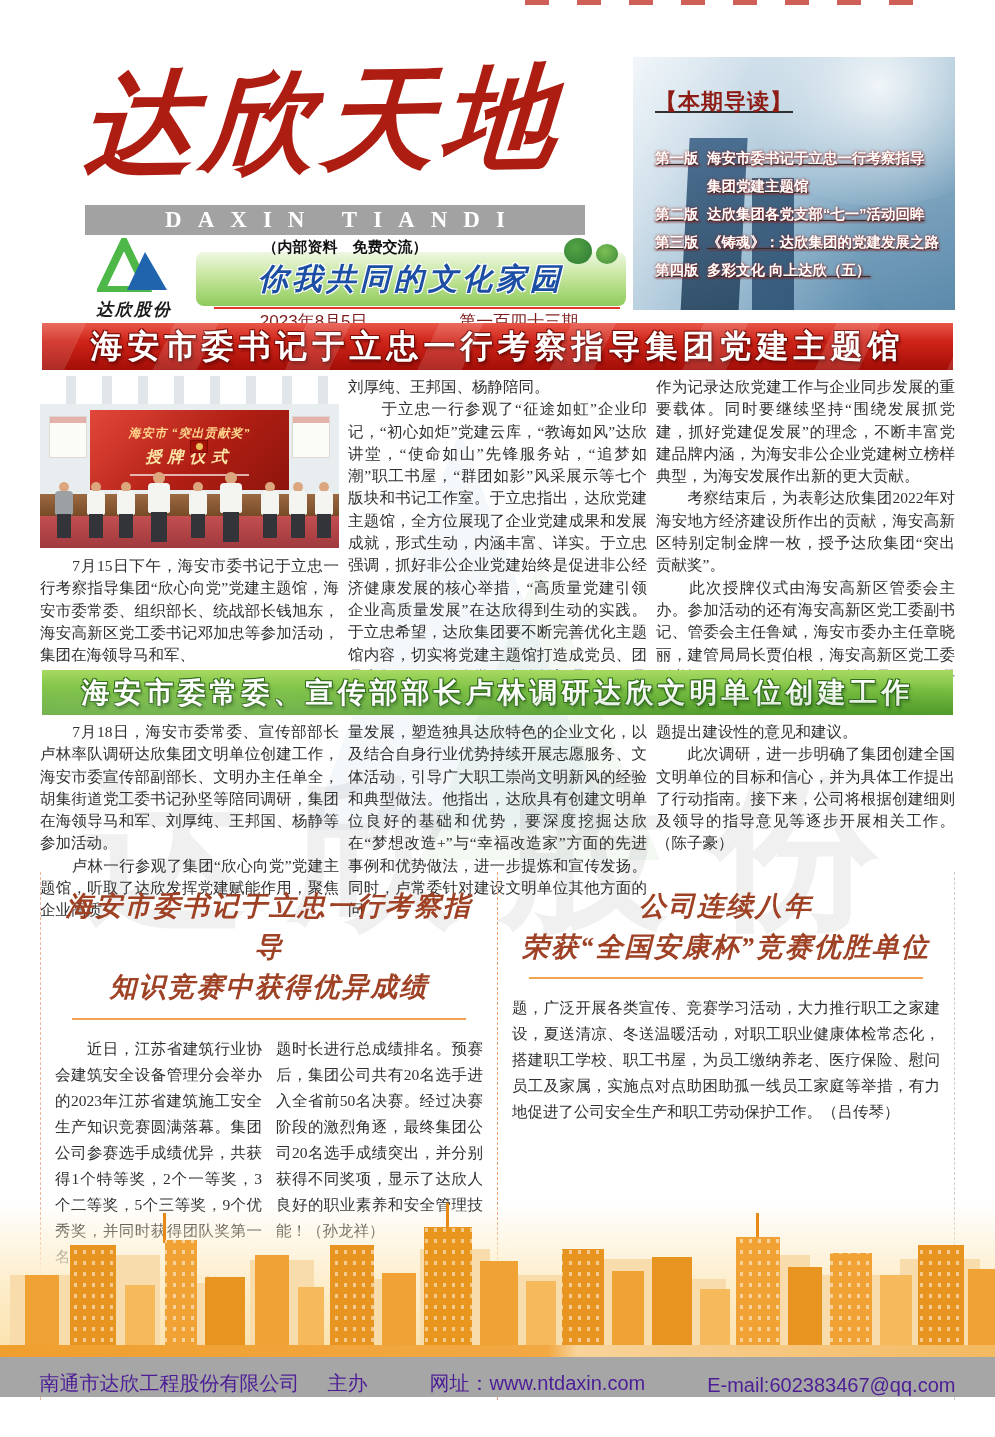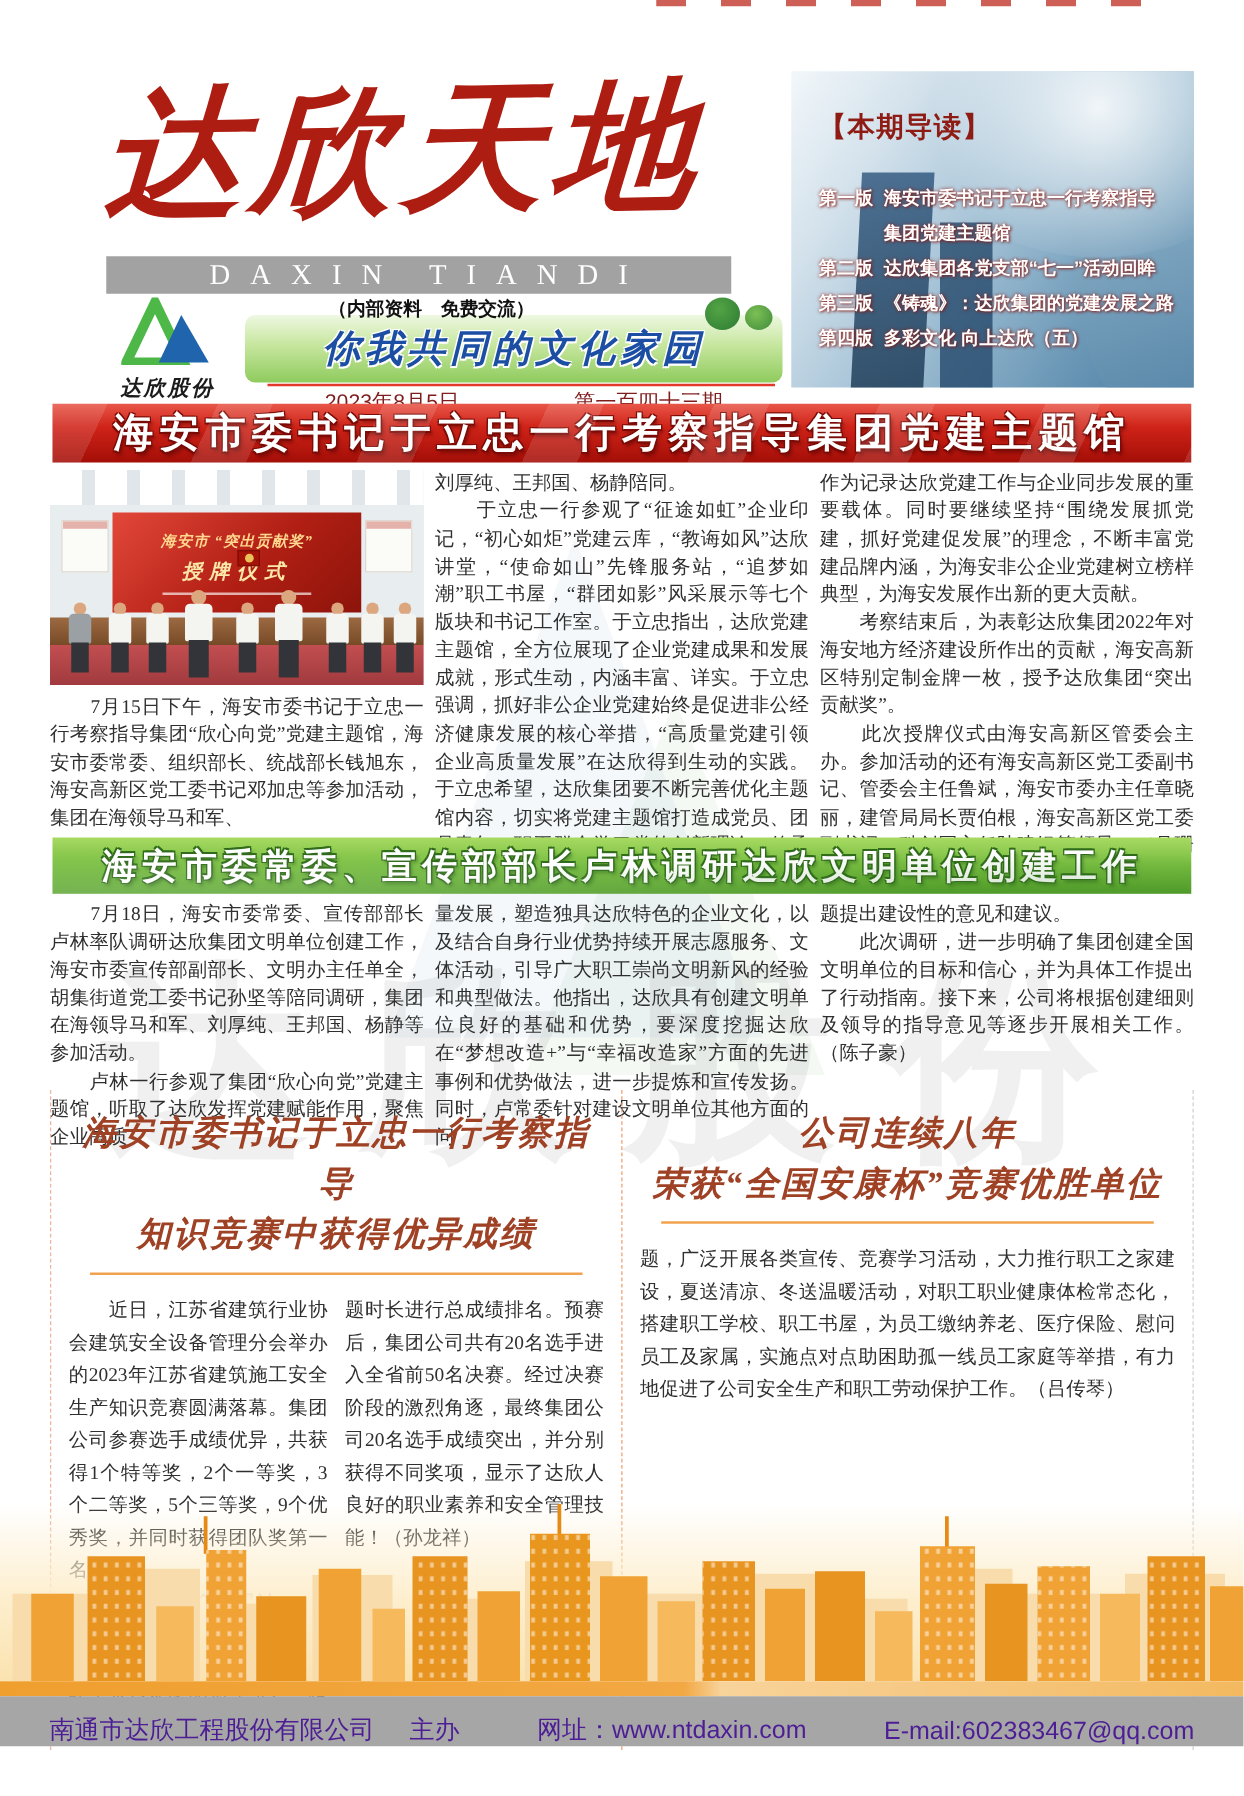--- a/index.html
+++ b/index.html
@@ -20,40 +20,40 @@
   .wm-text{position:absolute;left:80px;top:768px;width:860px;z-index:0;font-size:168px;line-height:1;
     letter-spacing:42px;font-weight:bold;color:#8f8f8f;opacity:.13;white-space:nowrap;}
 
   
   .mast-title{position:absolute;left:58px;top:46px;width:530px;height:150px;z-index:1;
     display:flex;align-items:center;justify-content:center;
     font-size:112px;font-weight:900;font-style:italic;color:#ad1d12;letter-spacing:8px;line-height:1;
     transform:rotate(-1deg) skewX(-4deg);}
   .mast-sub{position:absolute;left:85px;top:205px;width:500px;height:30px;z-index:1;background:#a2a2a2;
     display:flex;align-items:center;justify-content:center;color:#fff;
-    font-family:"Liberation Serif",serif;font-size:23px;font-weight:normal;letter-spacing:16px;text-indent:16px;}
+    font-family:"Liberation Serif",serif;font-size:23px;font-weight:bold;letter-spacing:16px;text-indent:16px;}
   .mast-note{position:absolute;left:195px;top:238px;width:300px;z-index:2;text-align:center;
     font-family:"Liberation Sans",sans-serif;font-size:15px;font-weight:bold;color:#111;}
   .logo{position:absolute;left:84px;top:238px;width:100px;z-index:1;text-align:center;}
   .logo-label{margin-top:2px;font-size:17px;font-weight:bold;font-style:italic;letter-spacing:2px;color:#1b1b1b;}
   .slogan-band{position:absolute;left:196px;top:252px;width:430px;height:54px;z-index:1;border-radius:8px;
     background:linear-gradient(180deg,#eef8e2 0%,#c6e69e 45%,#8fcb5d 100%);
     display:flex;align-items:center;justify-content:center;}
   .slogan-text{font-size:30px;font-weight:bold;font-style:italic;color:#1c4fa4;letter-spacing:4px;
     text-shadow:1px 1px 0 #fff,-1px -1px 0 #fff,1px -1px 0 #fff,-1px 1px 0 #fff;white-space:nowrap;}
   .tree{position:absolute;border-radius:50%;}
   .tree1{right:34px;top:-14px;width:28px;height:26px;background:radial-gradient(circle at 40% 35%,#53a445,#2d7a33);}
   .tree2{right:8px;top:-8px;width:22px;height:20px;background:radial-gradient(circle at 40% 35%,#7cbf55,#3f8b3a);}
   .slogan-underline{position:absolute;left:214px;top:307px;width:406px;height:2px;background:#e3372b;z-index:1;}
   .date-row{position:absolute;left:214px;top:310px;width:410px;z-index:1;display:flex;justify-content:space-around;
     font-family:"Liberation Sans",sans-serif;font-size:17px;font-weight:normal;color:#7f1d1d;}
 
   
   .index-box{position:absolute;left:633px;top:57px;width:322px;height:253px;z-index:1;overflow:hidden;
-    background:linear-gradient(125deg,#f2f7fa 0%,#d4e2ec 22%,#a4c2d6 48%,#6e9ab8 75%,#47799f 100%);}
+    background:linear-gradient(125deg,#f2f7fa 0%,#d4e2ec 22%,#a4c2d6 48%,#6e9ab8 75%,#47799f 100%);text-decoration:underline;}
   .idx-bg{position:absolute;}
   .idx-b1{left:16%;top:32%;width:18%;height:70%;background:linear-gradient(180deg,#2c547c,#16344f);opacity:.8;transform:skewX(-3deg);}
   .idx-b2{left:37%;top:48%;width:13%;height:54%;background:#1e4264;opacity:.75;}
   .idx-b3{right:-4%;top:-6%;width:34%;height:112%;background:linear-gradient(200deg,#b7d2e2,#5f8cab);opacity:.55;border-radius:0 0 0 46%;}
   .idx-swoosh{right:-24%;top:-36%;width:95%;height:95%;border-radius:50%;
     background:radial-gradient(circle,rgba(255,255,255,.85) 0%,rgba(255,255,255,0) 68%);}
   .idx-title{position:relative;margin:30px 0 16px 22px;color:#8e1c14;
     font-family:"Liberation Sans",sans-serif;font-size:22px;font-weight:bold;letter-spacing:1px;}
   .idx-items{position:relative;margin-left:22px;font-family:"Liberation Sans",sans-serif;
     font-size:14.5px;font-weight:bold;color:#fff;text-shadow:0 0 3px rgba(150,40,30,.9),1px 1px 2px rgba(120,20,20,.7);margin-top:32px;}

